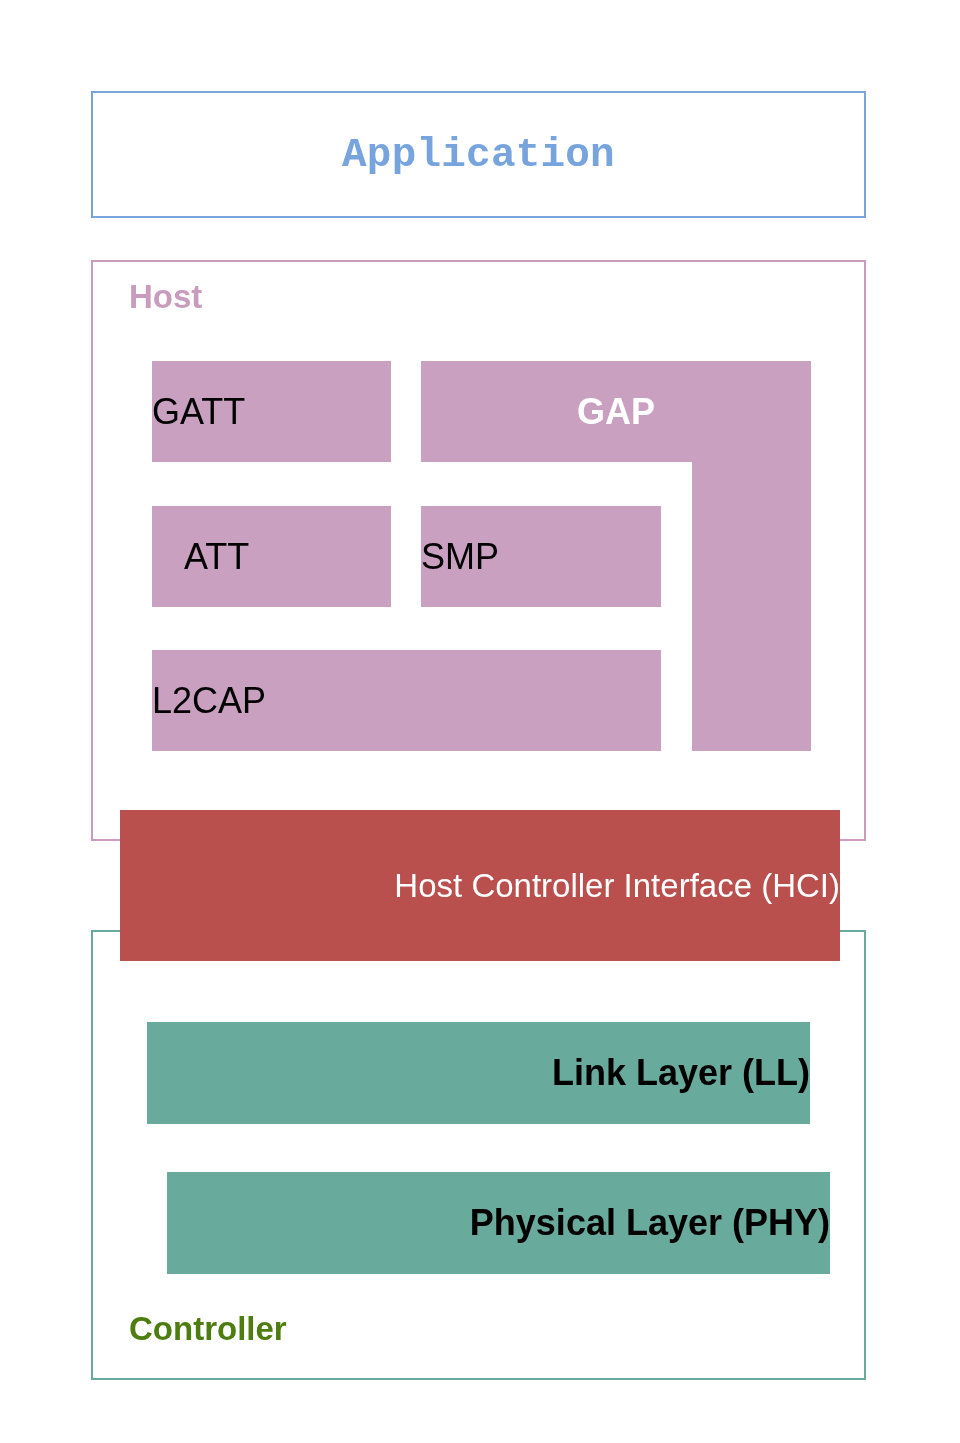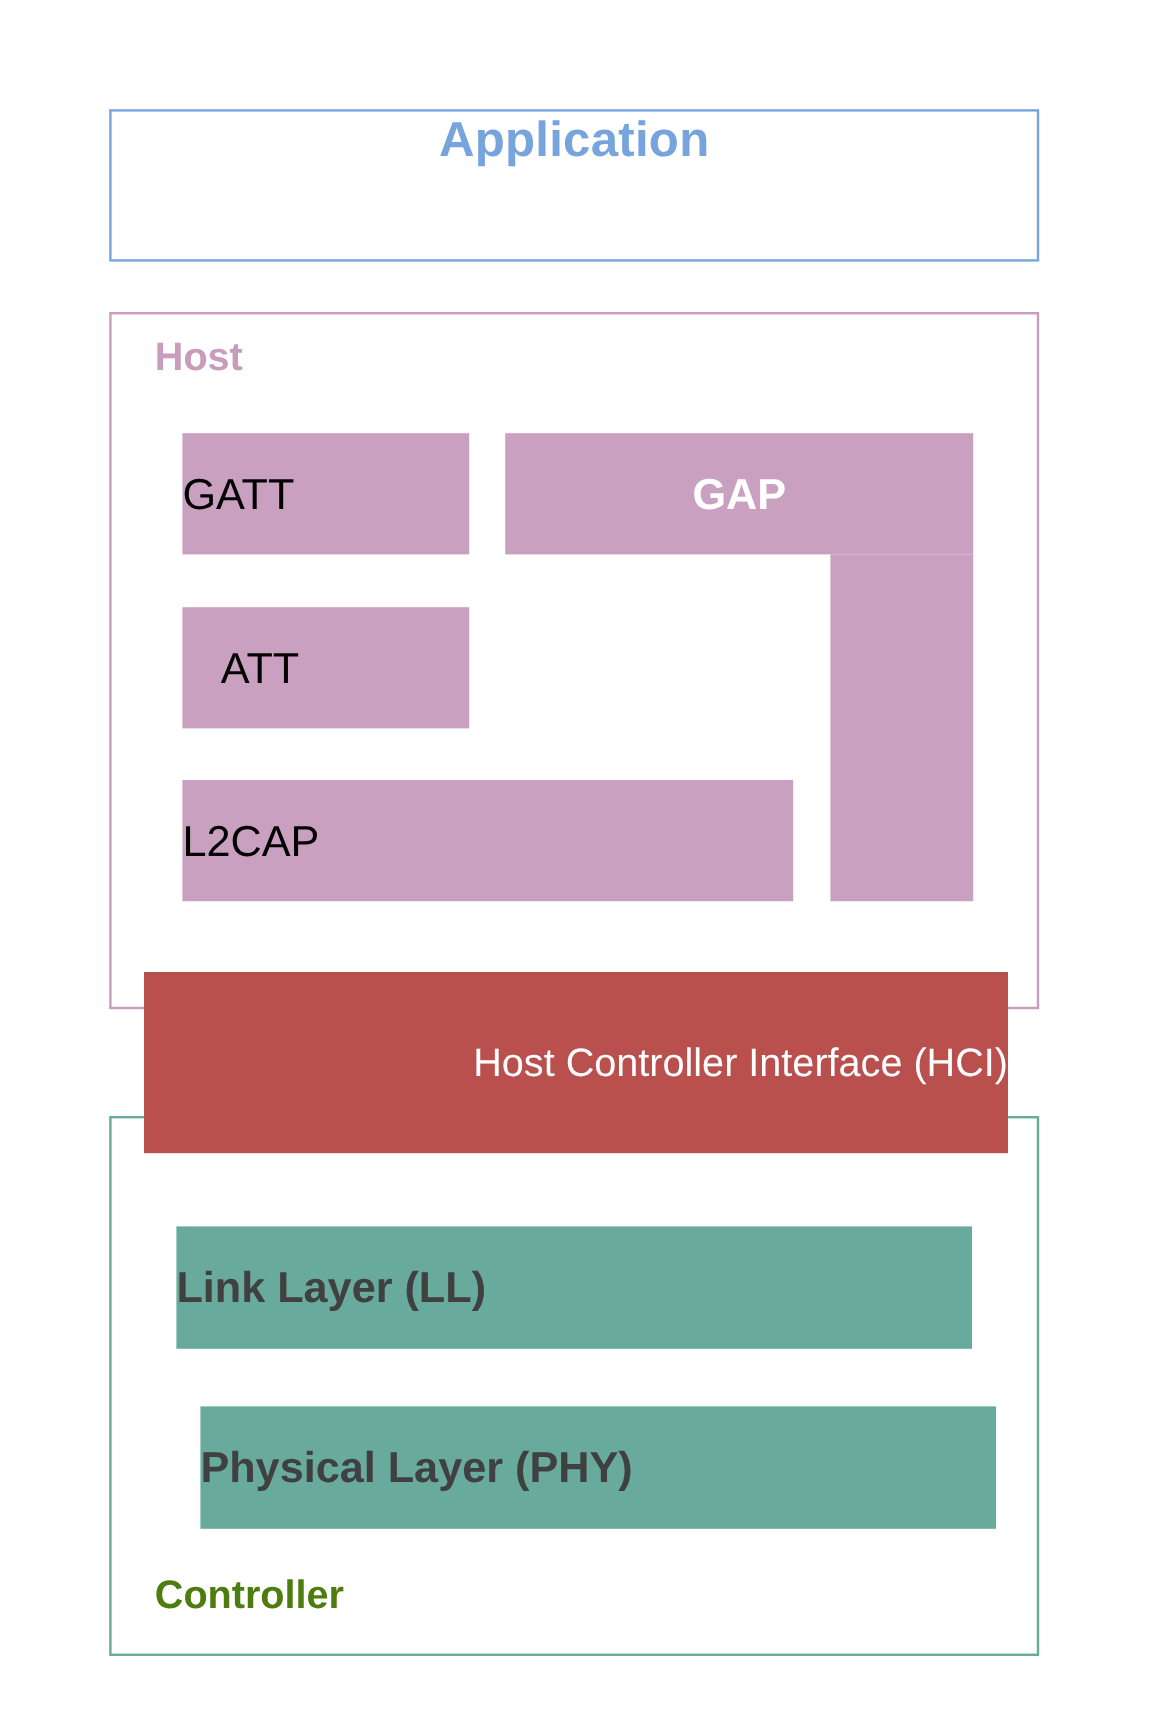--- a/index.html
+++ b/index.html
@@ -22,21 +22,21 @@
 
   
   .abs { position: absolute; box-sizing: border-box; }
 
   
   .app-box {
     left: 91px; top: 91px;
     width: 775px; height: 127px;
     border: 2px solid #78a4de;
     background: #ffffff;
-    display: flex; align-items: flex-start; justify-content: center;
+    display: flex; align-items: center; justify-content: center; font-family: Liberation Mono, monospace;
   }
   .app-label {
     color: #78a4de;
     font-size: 41px;
     font-weight: bold;
     letter-spacing: .2px;
   }
 
   
   .host-box {
@@ -104,22 +104,22 @@
     position: absolute;
     left: 129px; top: 1310px;
     color: #4d7c0f;
     font-size: 33px;
     font-weight: bold;
   }
 
   
   .teal {
     background: #68ab9d;
-    color: #404040;
-    display: flex; align-items: center; justify-content: flex-start;
+    color: #000000;
+    display: flex; align-items: center; justify-content: flex-end;
     font-weight: bold;
     font-size: 36px;
     z-index: 2;
   }
   .b-ll  { left: 147px; top: 1022px; width: 663px; height: 102px; }
   .b-phy { left: 147px; top: 1172px; width: 663px; height: 102px; margin-left: 20px; }
 </style>
 </head>
 <body>
 
@@ -139,20 +139,23 @@
   <div class="abs mauve b-gap-top"></div>
   <div class="abs b-gap-col"></div>
   <div class="gap-label">
     <span>GAP</span>
   </div>
 
   <div class="abs mauve b-att">
     <span>ATT</span>
   </div>
 
+  <div class="abs mauve b-smp">
+    <span>SMP</span>
+  </div>
 
   <div class="abs mauve b-l2cap">
     <span>L2CAP</span>
   </div>
 
   <div class="abs ctrl-box"></div>
   <div class="ctrl-title">Controller</div>
 
   <div class="abs hci-bar">
     <span>Host Controller Interface (HCI)</span>

